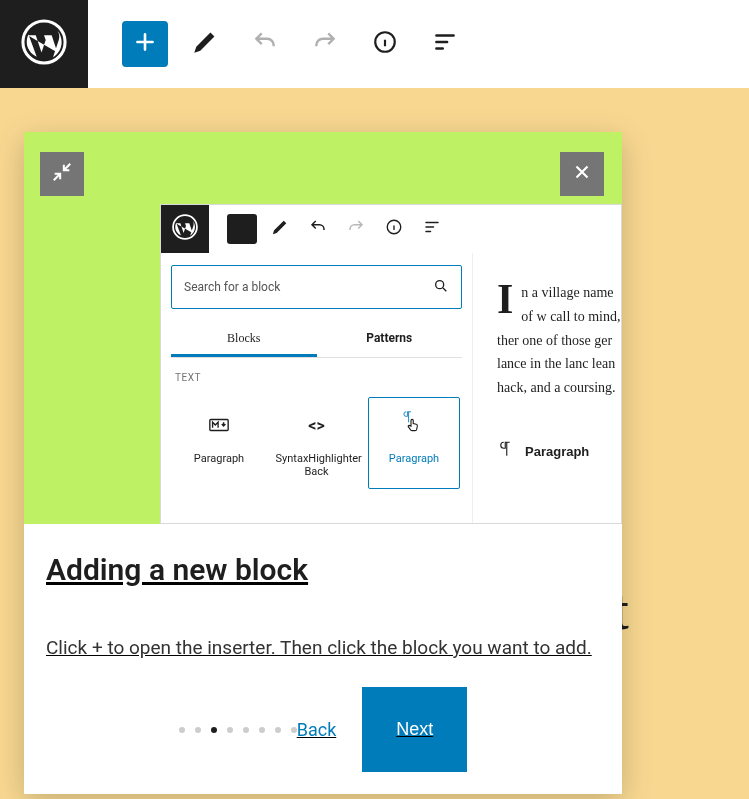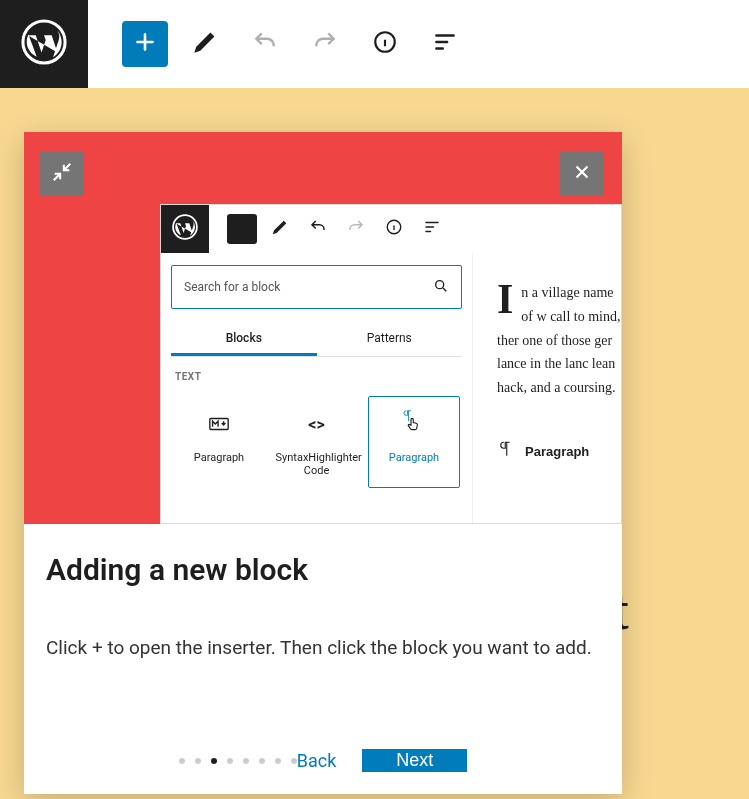--- a/index.html
+++ b/index.html
@@ -73,21 +73,21 @@
     height: 662px;
     background: #fff;
     box-shadow: 0 8px 30px rgba(0,0,0,0.2);
     display: flex;
     flex-direction: column;
     z-index: 10;
   }
 
   .modal-illus {
     height: 392px;
-    background: #ef4444;
+    background: #bef264;
     position: relative;
     overflow: hidden;
   }
   .illus-btn {
     position: absolute;
     width: 44px; height: 44px;
     background: #757575;
     display: flex; align-items: center; justify-content: center;
   }
   .illus-btn svg { stroke: #fff; width: 22px; height: 22px; fill:none;}
@@ -123,53 +123,53 @@
 
   .ep-body{display:flex; height: calc(100% - 48px);}
   .ep-left{width:312px;padding:12px 10px 0 10px;border-right:1px solid #eee;}
   .ep-search{
     border:1.5px solid #007cba;height:44px;border-radius:2px;
     display:flex;align-items:center;padding:0 12px;justify-content:space-between;
     font-size:12px;color:#555;
   }
   .ep-search svg{width:16px;height:16px;stroke:#1e1e1e;fill:none;stroke-width:2;}
   .ep-tabs{display:flex;margin-top:14px;border-bottom:1px solid #e0e0e0;}
-  .ep-tab{flex:1;text-align:center;font-size:12px;padding:8px 0;color:#1e1e1e;}
-  .ep-tab.active{border-bottom:3px solid #007cba;font-weight:500;}
-  .ep-section{font-size:10px;color:#757575;letter-spacing:0.5px;padding:14px 4px 8px;font-weight:700;}
+  .ep-tab{flex:1;text-align:center;font-size:12px;padding:8px 0;color:#1e1e1e;font-weight:bold;}
+  .ep-tab.active{border-bottom:3px solid #007cba;font-weight:500;font-family:Liberation Serif, serif;}
+  .ep-section{font-size:10px;color:#757575;letter-spacing:0.5px;padding:14px 4px 8px;font-weight:400;}
   .ep-blocks{display:flex;gap:0;justify-content:space-between;padding:6px 2px;}
   .ep-block{
     width:92px;text-align:center;font-size:11px;color:#1e1e1e;
     padding:14px 4px 10px;border:1px solid transparent;border-radius:2px;
   }
   .ep-block.selected{border-color:#007cba;color:#007cba;}
   .ep-block-icon{height:26px;display:flex;align-items:center;justify-content:center;margin-bottom:14px;}
   .ep-block-icon svg{width:22px;height:22px;stroke:#1e1e1e;fill:none;stroke-width:1.5;}
   .ep-block.selected .ep-block-icon svg{stroke:#007cba;}
   .ep-code{font-weight:700;font-size:16px;}
 
   .ep-right{flex:1;padding:28px 0 0 24px;font-family:Georgia,serif;font-size:14px;color:#1e1e1e;line-height:1.7;}
   .ep-right-dropcap{float:left;font-size:42px;font-weight:900;line-height:36px;padding-right:8px;font-family:Georgia,serif;}
   .ep-right-para{}
   .ep-right-marker{margin-top:40px;display:flex;align-items:center;gap:10px;font-weight:700;font-family:-apple-system,sans-serif;font-size:13px;}
   .ep-right-marker svg{width:18px;height:18px;stroke:#1e1e1e;stroke-width:1.5;fill:none;}
 
   
-  .modal-lower{padding:28px 22px 22px;flex:1;display:flex;flex-direction:column;}
+  .modal-lower{padding:28px 22px 22px;flex:1;display:flex;flex-direction:column;text-decoration:underline;}
   .modal-title{font-size:30px;font-weight:600;color:#1e1e1e;margin-bottom:14px;}
   .modal-desc{font-size:19px;color:#333;line-height:1.55;margin-top:32px;}
   .modal-footer{margin-top:auto;display:flex;align-items:center;justify-content:center;}
   .dots{display:flex;gap:10px;}
   .dot{width:6px;height:6px;border-radius:50%;background:#ccc;}
   .dot.active{background:#1e1e1e;}
   .footer-actions{display:flex;align-items:center;gap:26px;}
   .btn-back{color:#007cba;font-size:18px;cursor:pointer;}
   .btn-next{
     background:#007cba;color:#fff;font-size:18px;
-    padding:1px 34px;border:none;cursor:pointer;
+    padding:32px 34px;border:none;cursor:pointer;
   }
 </style>
 </head>
 <body>
 
 <div class="topbar">
   <div class="wp-logo-tile">
     <span>
       <svg viewBox="0 0 24 24">
           <circle cx="12" cy="12" r="11" fill="none" stroke="#fff" stroke-width="1.6"></circle>
@@ -311,21 +311,21 @@
                     <rect x="2" y="6" width="20" height="12" rx="1"></rect>
                     <path d="M5 15V9l3 3 3-3v6M17 9v4M15 11l2 2 2-2"></path>
                   </svg>
                 </div>
               <div>Paragraph</div>
             </div>
             <div class="ep-block">
               <div class="ep-block-icon">
                   <span class="ep-code">&lt;&gt;</span>
                 </div>
-              <div>SyntaxHighlighter Code</div>
+              <div>SyntaxHighlighter Back</div>
             </div>
             <div class="ep-block selected">
               <div class="ep-block-icon" style="position:relative;">
                 <svg viewBox="0 0 24 24" style="position:absolute;left:28px;top:-2px;width:14px;height:14px;">
                     <path d="M9 3a4 4 0 000 8h2V3h2v18M13 3h4"></path>
                   </svg>
                 <svg viewBox="0 0 24 24" style="width:18px;height:18px;stroke:#1e1e1e;">
                     <path d="M8 11V6a1.5 1.5 0 013 0v4l4 1c1 .3 1.5 1 1.5 2l-1 5c-.2 1-1 1.5-2 1.5h-4c-.8 0-1.5-.4-2-1l-3-4c-.6-.8 0-2 1-2l2.5 1z" fill="#fff"></path>
                   </svg>
               </div>

